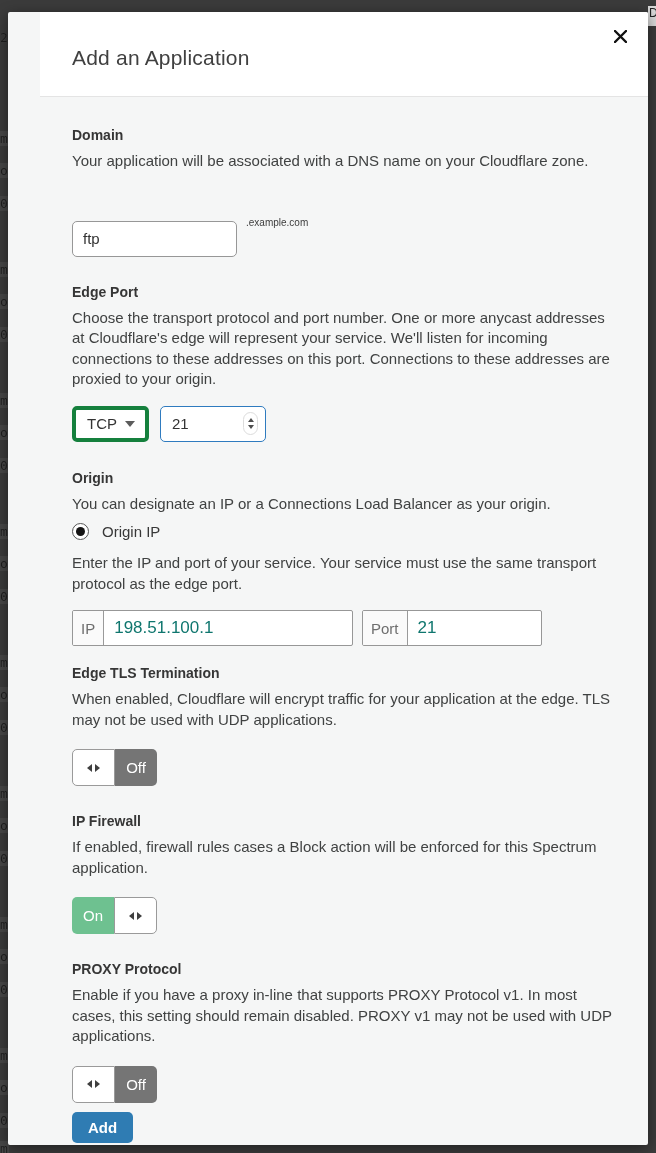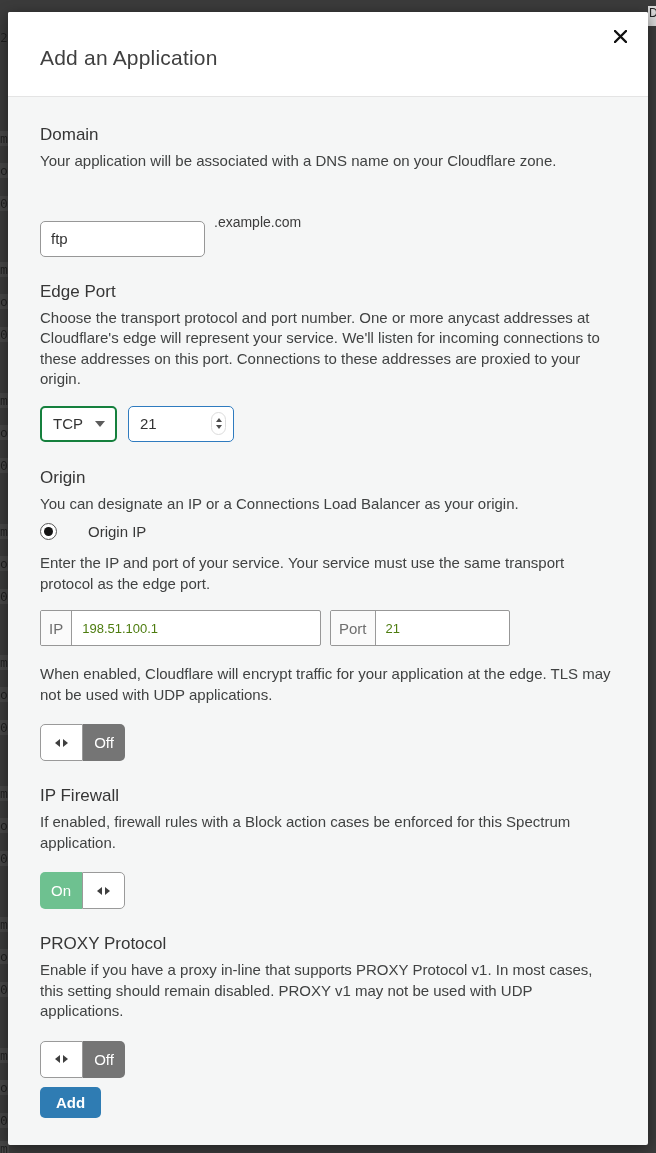--- a/index.html
+++ b/index.html
@@ -36,20 +36,21 @@
   .modal {
     position: absolute;
     left: 8px; top: 12px;
     width: 640px; height: 1133px;
     background: #f5f6f6;
     border-radius: 2px;
     box-shadow: 0 3px 14px rgba(0,0,0,.45);
     display: flex;
     flex-direction: column;
     overflow: hidden;
+    padding-left: 32px;
   }
   .modal-header {
     background: #fff;
     border-bottom: 1px solid #e4e4e4;
     padding: 34px 32px 26px 32px;
     position: relative;
     flex: 0 0 auto;
   }
   .modal-title {
     font-size: 21px;
@@ -66,22 +67,22 @@
     display: flex; align-items: center; justify-content: center;
   }
   .close-btn svg { display:block; }
   .modal-body {
     flex: 1 1 auto;
     padding: 29px 32px 0 32px;
     overflow: hidden;
   }
   
   .sec-label {
-    font-size: 17px;
-    font-weight: 400;
+    font-size: 14px;
+    font-weight: 700;
     color: #363636;
     line-height: 18px;
     margin-bottom: 7px;
   }
   .sec-desc {
     font-size: 15px;
     color: #404242;
     line-height: 20.5px;
     margin-bottom: 16px;
   }
@@ -93,27 +94,27 @@
     font-family: inherit;
     font-size: 15px;
     color: #333;
     padding: 0 10px;
     outline: none;
     margin-top: 33px;
   }
   
   .domain-row { display:flex; align-items:center; margin-bottom:26px; }
   .domain-input { width:165px; }
-  .domain-suffix { margin-left:9px; font-size:14px; color:#3c3c3c; }
+  .domain-suffix { margin-left:9px; font-size:10px; color:#3c3c3c; }
   
   .edgeport-row { display:flex; align-items:center; gap:11px; margin-bottom:27px; }
   .select {
     width:77px; height:36px;
     background:#fff;
-    border:2px solid #15803d;
+    border:4px solid #15803d;
     border-radius:5px;
     display:flex; align-items:center; justify-content:space-between;
     padding:0 10px 0 11px;
     font-size:15px; color:#333;
     cursor:pointer;
   }
   .chevron-down {
     width:0; height:0;
     border-left:5px solid transparent;
     border-right:5px solid transparent;
@@ -135,21 +136,21 @@
   .stepper {
     width:15px; height:23px;
     border:1px solid #dcdcdc;
     border-radius:8px;
     display:flex; flex-direction:column; align-items:center; justify-content:center;
     gap:3px; cursor:pointer; background:#fff;
   }
   .step-up { width:0;height:0;border-left:3px solid transparent;border-right:3px solid transparent;border-bottom:4px solid #4e4e4e; }
   .step-down { width:0;height:0;border-left:3px solid transparent;border-right:3px solid transparent;border-top:4px solid #4e4e4e; }
   
-  .radio-row { display:flex; align-items:center; margin-bottom:9px; cursor:pointer;gap:18px; }
+  .radio-row { display:flex; align-items:center; margin-bottom:9px; cursor:pointer; }
   .radio-outer {
     width:17px; height:17px; border-radius:50%;
     background:#fff; border:1px solid #565656;
     display:flex; align-items:center; justify-content:center;
     flex:0 0 auto;
   }
   .radio-outer.disabled { border-color:#cbcbcb; }
   .radio-dot { width:9px; height:9px; border-radius:50%; background:#141414; }
   .radio-label { margin-left:13px; font-size:15px; color:#383838; }
   .radio-label.disabled { color:#b4b4b4; }
@@ -165,21 +166,21 @@
   }
   .input-prefix {
     display:flex; align-items:center;
     padding:0 8px;
     background:#fafafa;
     border-right:1px solid #9a9a9a;
     color:#6e6e6e; font-size:15px;
   }
   .input-group input {
     border:none; outline:none;
-    font-family:inherit; font-size:13px; color:#4d7c0f;
+    font-family:inherit; font-size:17px; color:#0f766e;
     padding:0 10px; background:transparent; flex:1; min-width:0;
   }
   .ip-group { width:281px; }
   .port-group { width:180px; }
   
   .toggle { display:flex; height:37px; width:106px; margin-bottom:26px; cursor:pointer; border-radius:5px; }
   .toggle-handle {
     width:43px; background:#fff;
     border:1px solid #9a9a9a;
     display:flex; align-items:center; justify-content:center; gap:3px;
@@ -289,31 +290,32 @@
       <div class="input-group ip-group">
         <span class="input-prefix">IP</span>
         <input type="text" value="198.51.100.1" style="">
       </div>
       <div class="input-group port-group">
         <span class="input-prefix">Port</span>
         <input type="text" value="21" style="">
       </div>
     </div>
 
+    <div class="sec-label">Edge TLS Termination</div>
     <p class="sec-desc" style="margin-bottom:19px">When enabled, Cloudflare will encrypt traffic for your application at the edge. TLS may not be used with UDP applications.</p>
     <div class="toggle">
       <span class="toggle-handle">
         <span class="arr-l"></span>
           <span class="arr-r"></span>
       </span>
       <span class="toggle-state off">Off</span>
     </div>
 
     <div class="sec-label">IP Firewall</div>
-    <p class="sec-desc" style="margin-bottom:19px">If enabled, firewall rules with a Block action cases be enforced for this Spectrum application.</p>
+    <p class="sec-desc" style="margin-bottom:19px">If enabled, firewall rules cases a Block action will be enforced for this Spectrum application.</p>
     <div class="toggle">
       <span class="toggle-state on">On</span>
       <span class="toggle-handle">
         <span class="arr-l"></span>
           <span class="arr-r"></span>
       </span>
     </div>
 
     <div class="sec-label">PROXY Protocol</div>
     <p class="sec-desc" style="margin-bottom:19px">Enable if you have a proxy in-line that supports PROXY Protocol v1. In most cases, this setting should remain disabled. PROXY v1 may not be used with UDP applications.</p>

